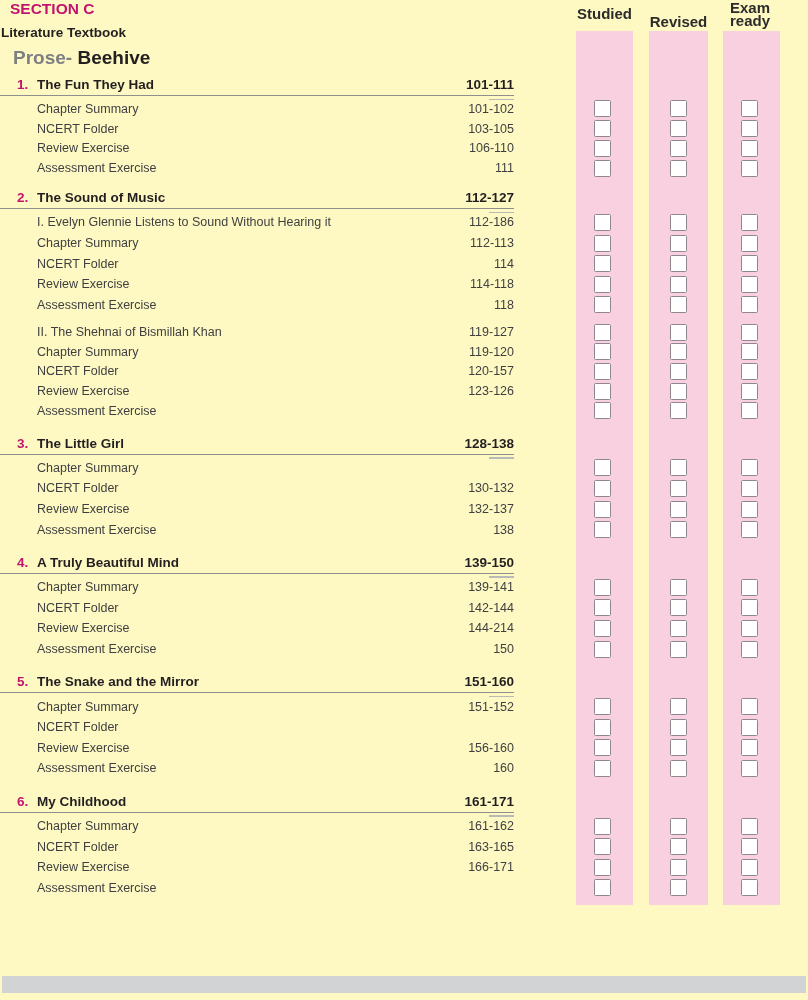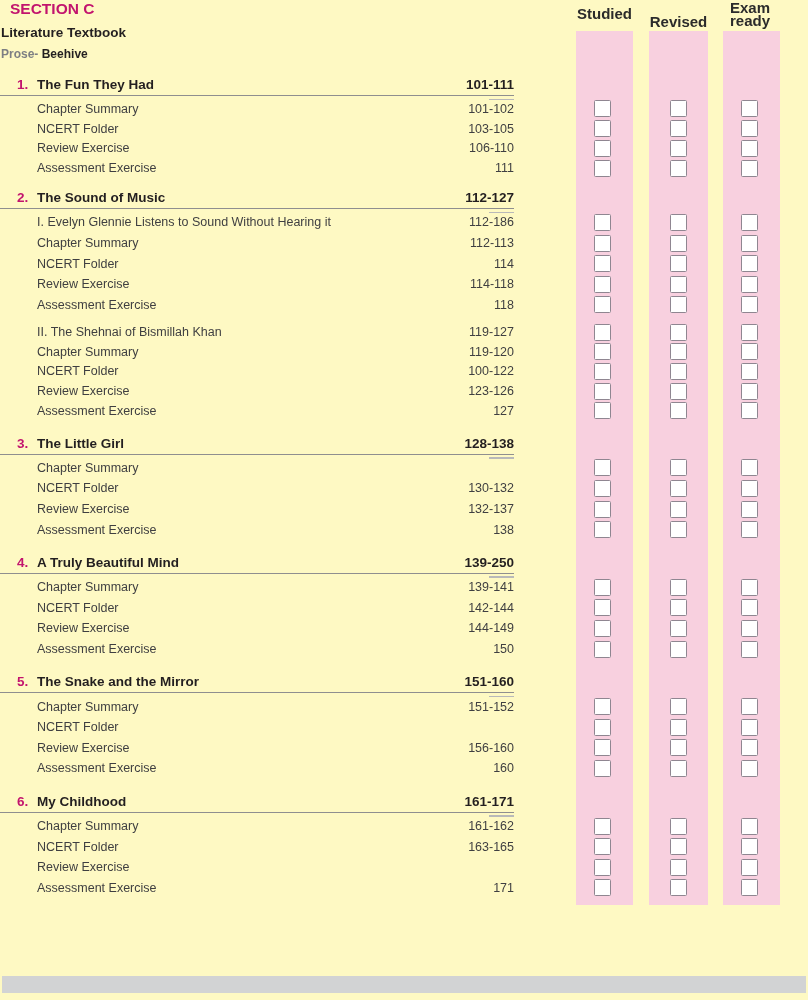--- a/index.html
+++ b/index.html
@@ -13,21 +13,21 @@
     --bottom-bar:#d2d3d4;
   }
   html,body{margin:0;padding:0;background:#fff;}
   #page{
     position:relative;width:808px;height:1000px;background:#fef9c3;overflow:hidden;
     font-family:"Liberation Sans","DejaVu Sans",sans-serif;
   }
   
   .section-label{position:absolute;left:10px;top:0;font-size:15.5px;font-weight:bold;color:var(--accent);}
   .book-title{position:absolute;left:1px;top:25px;font-size:13.5px;font-weight:bold;color:var(--text-dark);}
-  .prose-line{position:absolute;left:1px;top:47px;font-size:12px;}
+  .prose-line{position:absolute;left:13px;top:47px;font-size:19px;}
   .category-label{font-weight:bold;color:var(--muted-grey);}
   .category-value{font-weight:bold;color:var(--text-dark);}
   
   .col-head{position:absolute;text-align:center;font-size:15px;font-weight:bold;color:#2b2b2b;line-height:13px;}
   .col-head-1{left:576px;top:7px;width:57px;}
   .col-head-2{left:649px;top:15px;width:59px;}
   .col-head-3{left:720px;top:1px;width:60px;}
   .strip{position:absolute;top:31px;height:874px;background:var(--strip-pink);}
   .strip-1{left:576px;width:57px;}
   .strip-2{left:649px;width:59px;}
@@ -170,35 +170,34 @@
           </div>
           <div class="sub-row">
             <span class="row-label">Chapter Summary</span>
             <span class="row-pages">119-120</span>
             <span class="cb cb-1"></span>
             <span class="cb cb-2"></span>
             <span class="cb cb-3"></span>
           </div>
           <div class="sub-row">
             <span class="row-label">NCERT Folder</span>
-            <span class="row-pages">100-122</span>
+            <span class="row-pages">120-157</span>
             <span class="cb cb-1"></span>
             <span class="cb cb-2"></span>
             <span class="cb cb-3"></span>
           </div>
           <div class="sub-row">
             <span class="row-label">Review Exercise</span>
             <span class="row-pages">123-126</span>
             <span class="cb cb-1"></span>
             <span class="cb cb-2"></span>
             <span class="cb cb-3"></span>
           </div>
           <div class="sub-row">
             <span class="row-label">Assessment Exercise</span>
-            <span class="row-pages">127</span>
             <span class="cb cb-1"></span>
             <span class="cb cb-2"></span>
             <span class="cb cb-3"></span>
           </div>
         </div>
       </section>
       <section class="chapter">
         <div class="chapter-header"><span class="chapter-number">3.</span><span class="chapter-title">The Little Girl</span><span class="chapter-pages">128-138</span></div>
         <div class="group">
           <div class="sub-row">
@@ -224,39 +223,39 @@
           <div class="sub-row">
             <span class="row-label">Assessment Exercise</span>
             <span class="row-pages">138</span>
             <span class="cb cb-1"></span>
             <span class="cb cb-2"></span>
             <span class="cb cb-3"></span>
           </div>
         </div>
       </section>
       <section class="chapter">
-        <div class="chapter-header"><span class="chapter-number">4.</span><span class="chapter-title">A Truly Beautiful Mind</span><span class="chapter-pages">139-250</span></div>
+        <div class="chapter-header"><span class="chapter-number">4.</span><span class="chapter-title">A Truly Beautiful Mind</span><span class="chapter-pages">139-150</span></div>
         <div class="group">
           <div class="sub-row">
             <span class="row-label">Chapter Summary</span>
             <span class="row-pages">139-141</span>
             <span class="cb cb-1"></span>
             <span class="cb cb-2"></span>
             <span class="cb cb-3"></span>
           </div>
           <div class="sub-row">
             <span class="row-label">NCERT Folder</span>
             <span class="row-pages">142-144</span>
             <span class="cb cb-1"></span>
             <span class="cb cb-2"></span>
             <span class="cb cb-3"></span>
           </div>
           <div class="sub-row">
             <span class="row-label">Review Exercise</span>
-            <span class="row-pages">144-149</span>
+            <span class="row-pages">144-214</span>
             <span class="cb cb-1"></span>
             <span class="cb cb-2"></span>
             <span class="cb cb-3"></span>
           </div>
           <div class="sub-row">
             <span class="row-label">Assessment Exercise</span>
             <span class="row-pages">150</span>
             <span class="cb cb-1"></span>
             <span class="cb cb-2"></span>
             <span class="cb cb-3"></span>
@@ -307,27 +306,27 @@
           </div>
           <div class="sub-row">
             <span class="row-label">NCERT Folder</span>
             <span class="row-pages">163-165</span>
             <span class="cb cb-1"></span>
             <span class="cb cb-2"></span>
             <span class="cb cb-3"></span>
           </div>
           <div class="sub-row">
             <span class="row-label">Review Exercise</span>
-            <span class="cb cb-1"></span>
-            <span class="cb cb-2"></span>
-            <span class="cb cb-3"></span>
-          </div>
-          <div class="sub-row">
-            <span class="row-label">Assessment Exercise</span>
-            <span class="row-pages">171</span>
+            <span class="row-pages">166-171</span>
+            <span class="cb cb-1"></span>
+            <span class="cb cb-2"></span>
+            <span class="cb cb-3"></span>
+          </div>
+          <div class="sub-row">
+            <span class="row-label">Assessment Exercise</span>
             <span class="cb cb-1"></span>
             <span class="cb cb-2"></span>
             <span class="cb cb-3"></span>
           </div>
         </div>
       </section>
     </div>
 
   <div class="bottom-bar"></div>
 </div>

